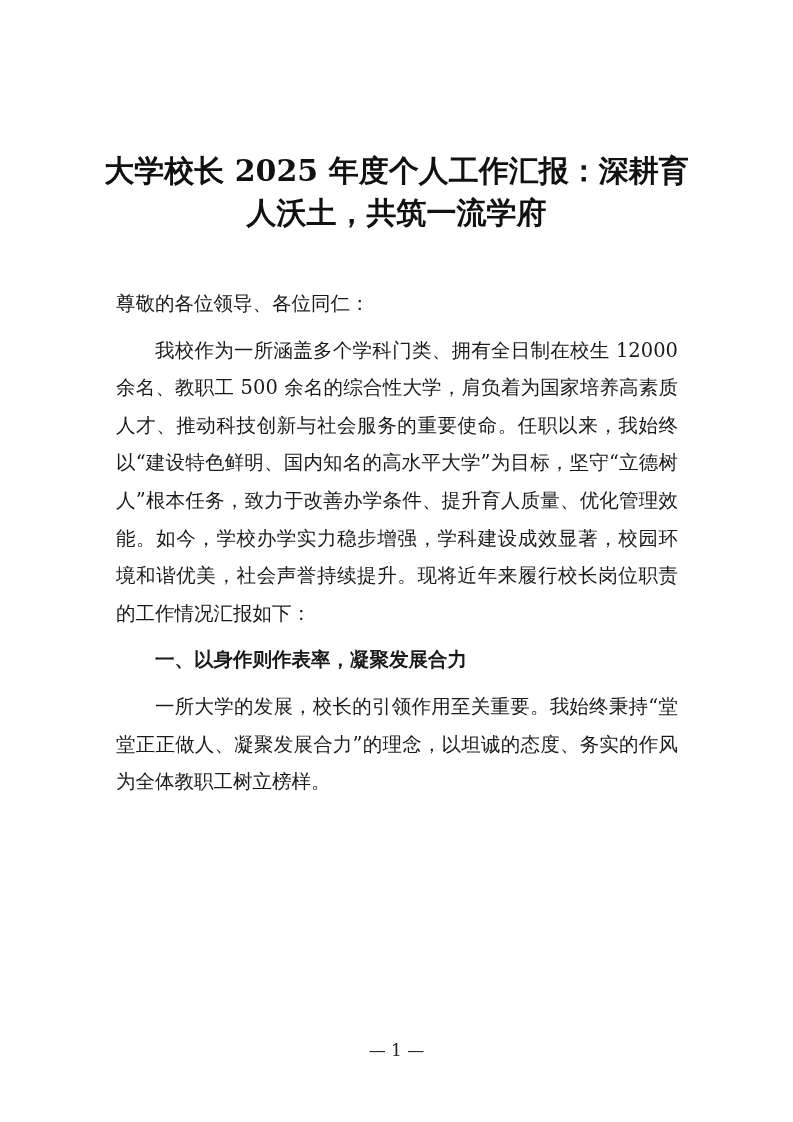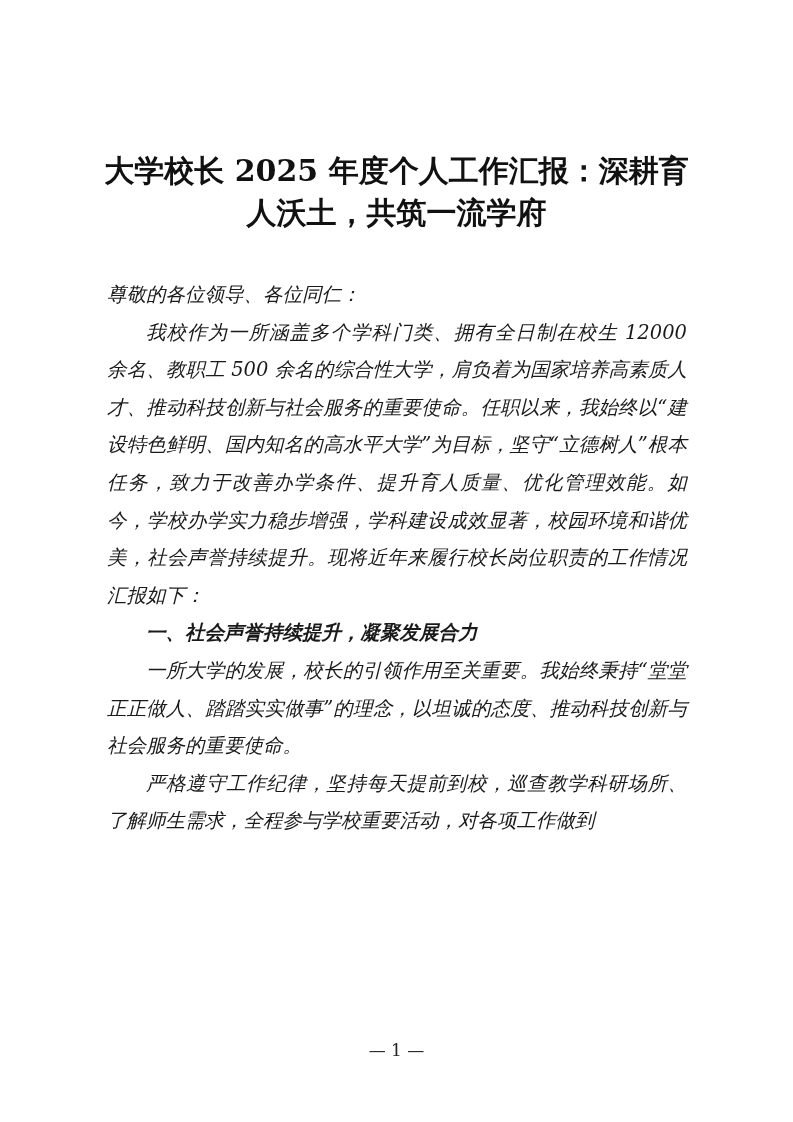--- a/index.html
+++ b/index.html
@@ -12,36 +12,35 @@
   .title {
     position: absolute; left: 100px; top: 150px; width: 593px;
     text-align: center; font-weight: bold; font-size: 30px; line-height: 42px;
     color: #111;
   }
   .body {
     position: absolute; left: 107px; top: 276px; width: 580px;
     font-size: 19.5px; line-height: 37.6px; color: #1a1a1a;
     text-align: justify; text-justify: inter-character;
   }
-  .body p { margin: 0; font-style: italic; }
+  .body p { margin: 9px; }
   .indent { text-indent: 2em; }
   .heading { text-indent: 2em; font-weight: bold; }
   .footer {
     position: absolute; left: 0; top: 1040px; width: 793px; text-align: center;
     font-size: 17px; color: #222;
   }
 </style>
 </head>
 <body>
 
 <div class="page">
   <div class="title">大学校长 2025 年度个人工作汇报：深耕育人沃土，共筑一流学府</div>
 
   <div class="body">
     <p>尊敬的各位领导、各位同仁：</p>
     <p class="indent">我校作为一所涵盖多个学科门类、拥有全日制在校生 12000 余名、教职工 500 余名的综合性大学，肩负着为国家培养高素质人才、推动科技创新与社会服务的重要使命。任职以来，我始终以“建设特色鲜明、国内知名的高水平大学”为目标，坚守“立德树人”根本任务，致力于改善办学条件、提升育人质量、优化管理效能。如今，学校办学实力稳步增强，学科建设成效显著，校园环境和谐优美，社会声誉持续提升。现将近年来履行校长岗位职责的工作情况汇报如下：</p>
-    <p class="heading">一、社会声誉持续提升，凝聚发展合力</p>
-    <p class="indent">一所大学的发展，校长的引领作用至关重要。我始终秉持“堂堂正正做人、踏踏实实做事”的理念，以坦诚的态度、推动科技创新与社会服务的重要使命。</p>
-    <p class="indent">严格遵守工作纪律，坚持每天提前到校，巡查教学科研场所、了解师生需求，全程参与学校重要活动，对各项工作做到</p>
+    <p class="heading">一、以身作则作表率，凝聚发展合力</p>
+    <p class="indent">一所大学的发展，校长的引领作用至关重要。我始终秉持“堂堂正正做人、凝聚发展合力”的理念，以坦诚的态度、务实的作风为全体教职工树立榜样。</p>
   </div>
 
   <div class="footer">— 1 —</div>
 </div>
 
 </body></html>

